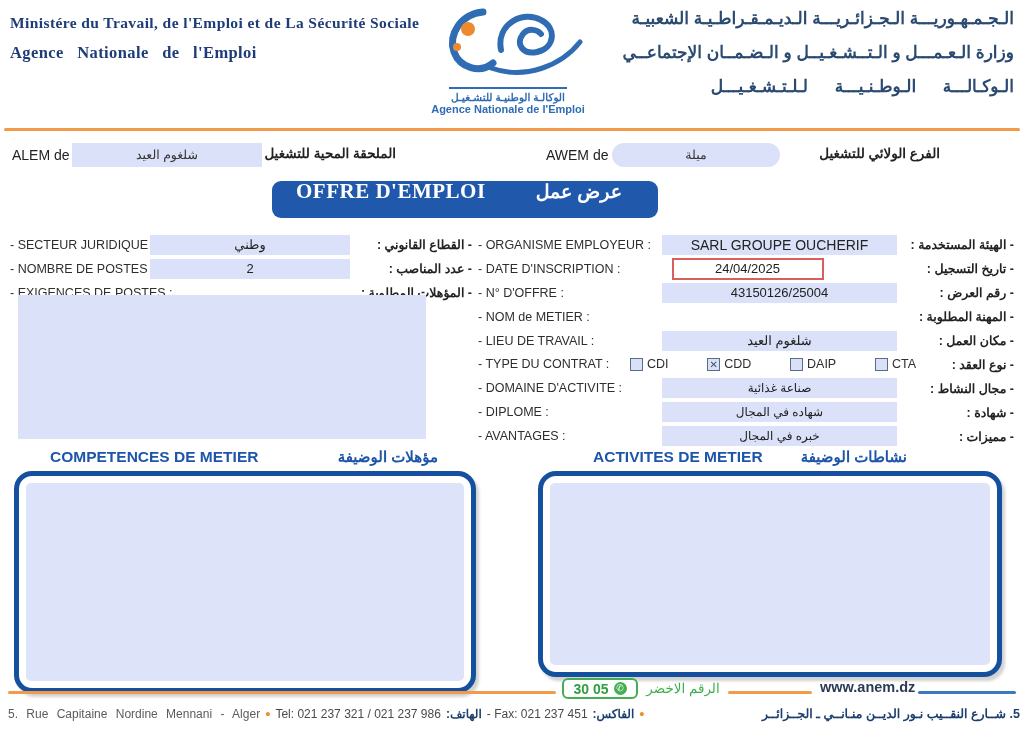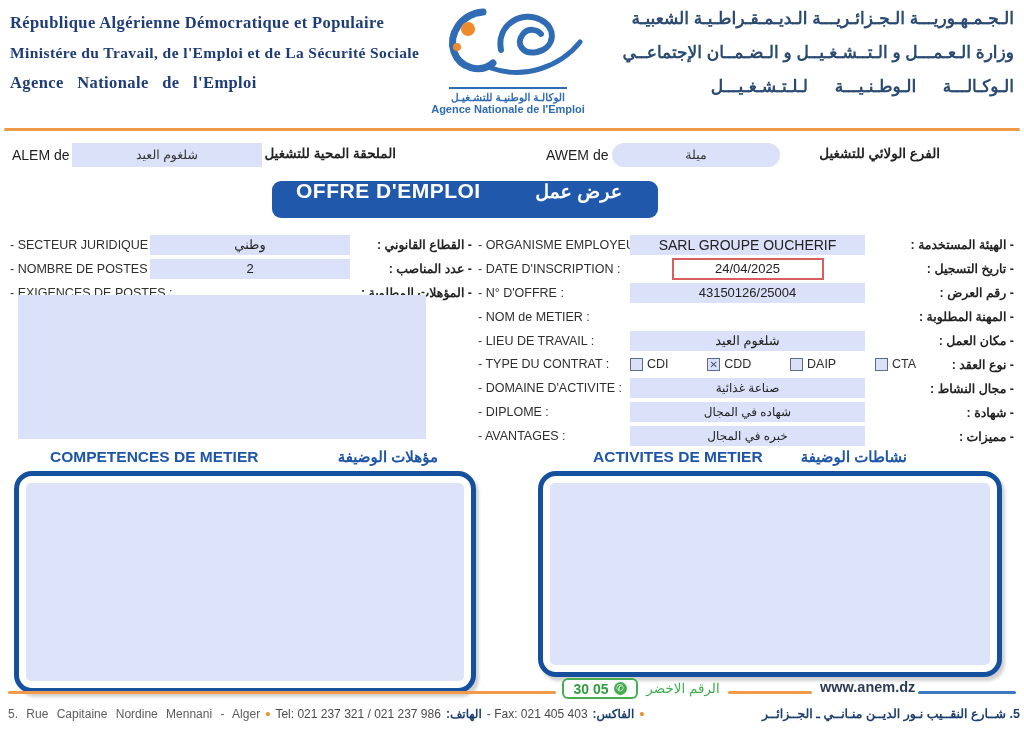--- a/index.html
+++ b/index.html
@@ -26,35 +26,35 @@
   .rule-top{position:absolute;left:4px;right:4px;top:128px;height:3px;background:#f09a4a;border-radius:2px;}
 
   
   .lbl-latin{position:absolute;font-size:14px;color:#222;}
   .fld{background:#dbe1f8;color:#333;text-align:center;font-size:12.5px;line-height:24px;height:24px;position:absolute;}
   .lbl-ar{position:absolute;font-size:13.5px;font-weight:bold;color:#222;direction:rtl;text-align:right;}
 
   
   .banner{position:absolute;left:272px;top:181px;width:386px;height:37px;background:#2058ab;
           border-radius:9px;display:flex;align-items:center;justify-content:space-between;
-          padding:0 36px 17px 24px;box-sizing:border-box;color:#fff;}
+          padding:0 36px 17px 24px;box-sizing:border-box;color:#fff;font-family:Liberation Serif, serif;}
   .banner .fr{font-size:21px;font-weight:bold;letter-spacing:.5px;}
   .banner .ar{font-size:19px;font-weight:bold;direction:rtl;}
 
   
   .col{position:absolute;top:233px;}
   .col-left{left:10px;width:462px;}
   .col-right{left:478px;width:536px;}
   .row{display:flex;align-items:center;height:23.9px;}
   .row .fr{font-size:12.5px;color:#2e2e2e;white-space:nowrap;}
   .col-left .fr{width:140px;}
   .col-right .fr{width:152px;}
   .row .val{background:#dbe1f8;text-align:center;font-size:13px;color:#222;height:20px;line-height:20px;}
   .col-left .val{width:200px;}
-  .col-right .val{width:235px;}
+  .col-right .val{width:235px;margin-left:32px;}
   .row .ar{flex:1;direction:rtl;text-align:right;font-size:12.5px;font-weight:bold;color:#222;white-space:nowrap;}
   .fieldwrap{width:235px;display:flex;justify-content:center;}
   .date-box{width:148px;border:2px solid #d95f5f;text-align:center;font-size:13px;color:#222;height:18px;line-height:18px;background:#fff;}
   .cb-group{width:286px;display:flex;justify-content:space-between;align-items:center;}
   .cb{display:flex;align-items:center;gap:4px;}
   .cb .box{width:13px;height:13px;border:1.5px solid #5a6b8c;background:#d9e1f6;display:inline-flex;
            align-items:center;justify-content:center;font-size:10px;color:#44506b;box-sizing:border-box;}
   .cb .box.checked::after{content:"✕";}
   .cb .cb-label{font-size:12.5px;color:#2e2e2e;}
 
@@ -94,21 +94,20 @@
   .addr .tel{color:#4a4a4a;}
   .addr .ar-b{color:#1d3f6e;font-weight:bold;direction:rtl;unicode-bidi:embed;}
   .addr .ar-end{flex:1;text-align:right;color:#1d3f6e;font-weight:bold;direction:rtl;font-size:12.5px;}
 </style>
 </head>
 <body>
 
 <div id="page">
 
   <div class="hdr-fr">
-    <div class="l1">République Algérienne Démocratique et Populaire</div>
     <div class="l2">Ministére du Travail, de l'Emploi et de La Sécurité Sociale</div>
     <div class="l3">Agence  Nationale  de  l'Emploi</div>
   </div>
 
   <div class="logo-wrap">
     <svg width="150" height="80" viewBox="0 0 150 80">
       <path d="M50 10 C28 12 15 32 21 50 C27 66 47 72 60 61" stroke="#2f6cb3" stroke-width="7" fill="none" stroke-linecap="round"></path>
       <circle cx="35" cy="27" r="7" fill="#ee8a2e"></circle>
       <circle cx="24" cy="45" r="4" fill="#ee8a2e"></circle>
       <path d="M68 48 C63 22 90 8 108 18 C124 26 122 46 104 50 C90 53 82 42 90 32 C95 26 104 27 108 32" stroke="#2f6cb3" stroke-width="6" fill="none" stroke-linecap="round"></path>
@@ -248,19 +247,19 @@
   <div class="green-ar">الرقم الاخضر</div>
   <div class="f-line orange-m"></div>
   <div class="site">www.anem.dz</div>
   <div class="f-line blue-r"></div>
 
   <div class="addr">
     <span class="fr-a">5.  Rue  Capitaine  Nordine  Mennani   -   Alger</span>
     <span class="dot">•</span>
     <span class="tel">Tel: 021 237 321 / 021 237 986</span>
     <span class="ar-b">الهاتف:</span>
-    <span class="tel">- Fax: 021 405 403</span>
+    <span class="tel">- Fax: 021 237 451</span>
     <span class="ar-b">الفاكس:</span>
     <span class="dot">•</span>
     <span class="ar-end">5. شــارع النقــيب نـور الديــن منـانــي ـ الجــزائــر</span>
   </div>
 
 </div>
 
 </body></html>

